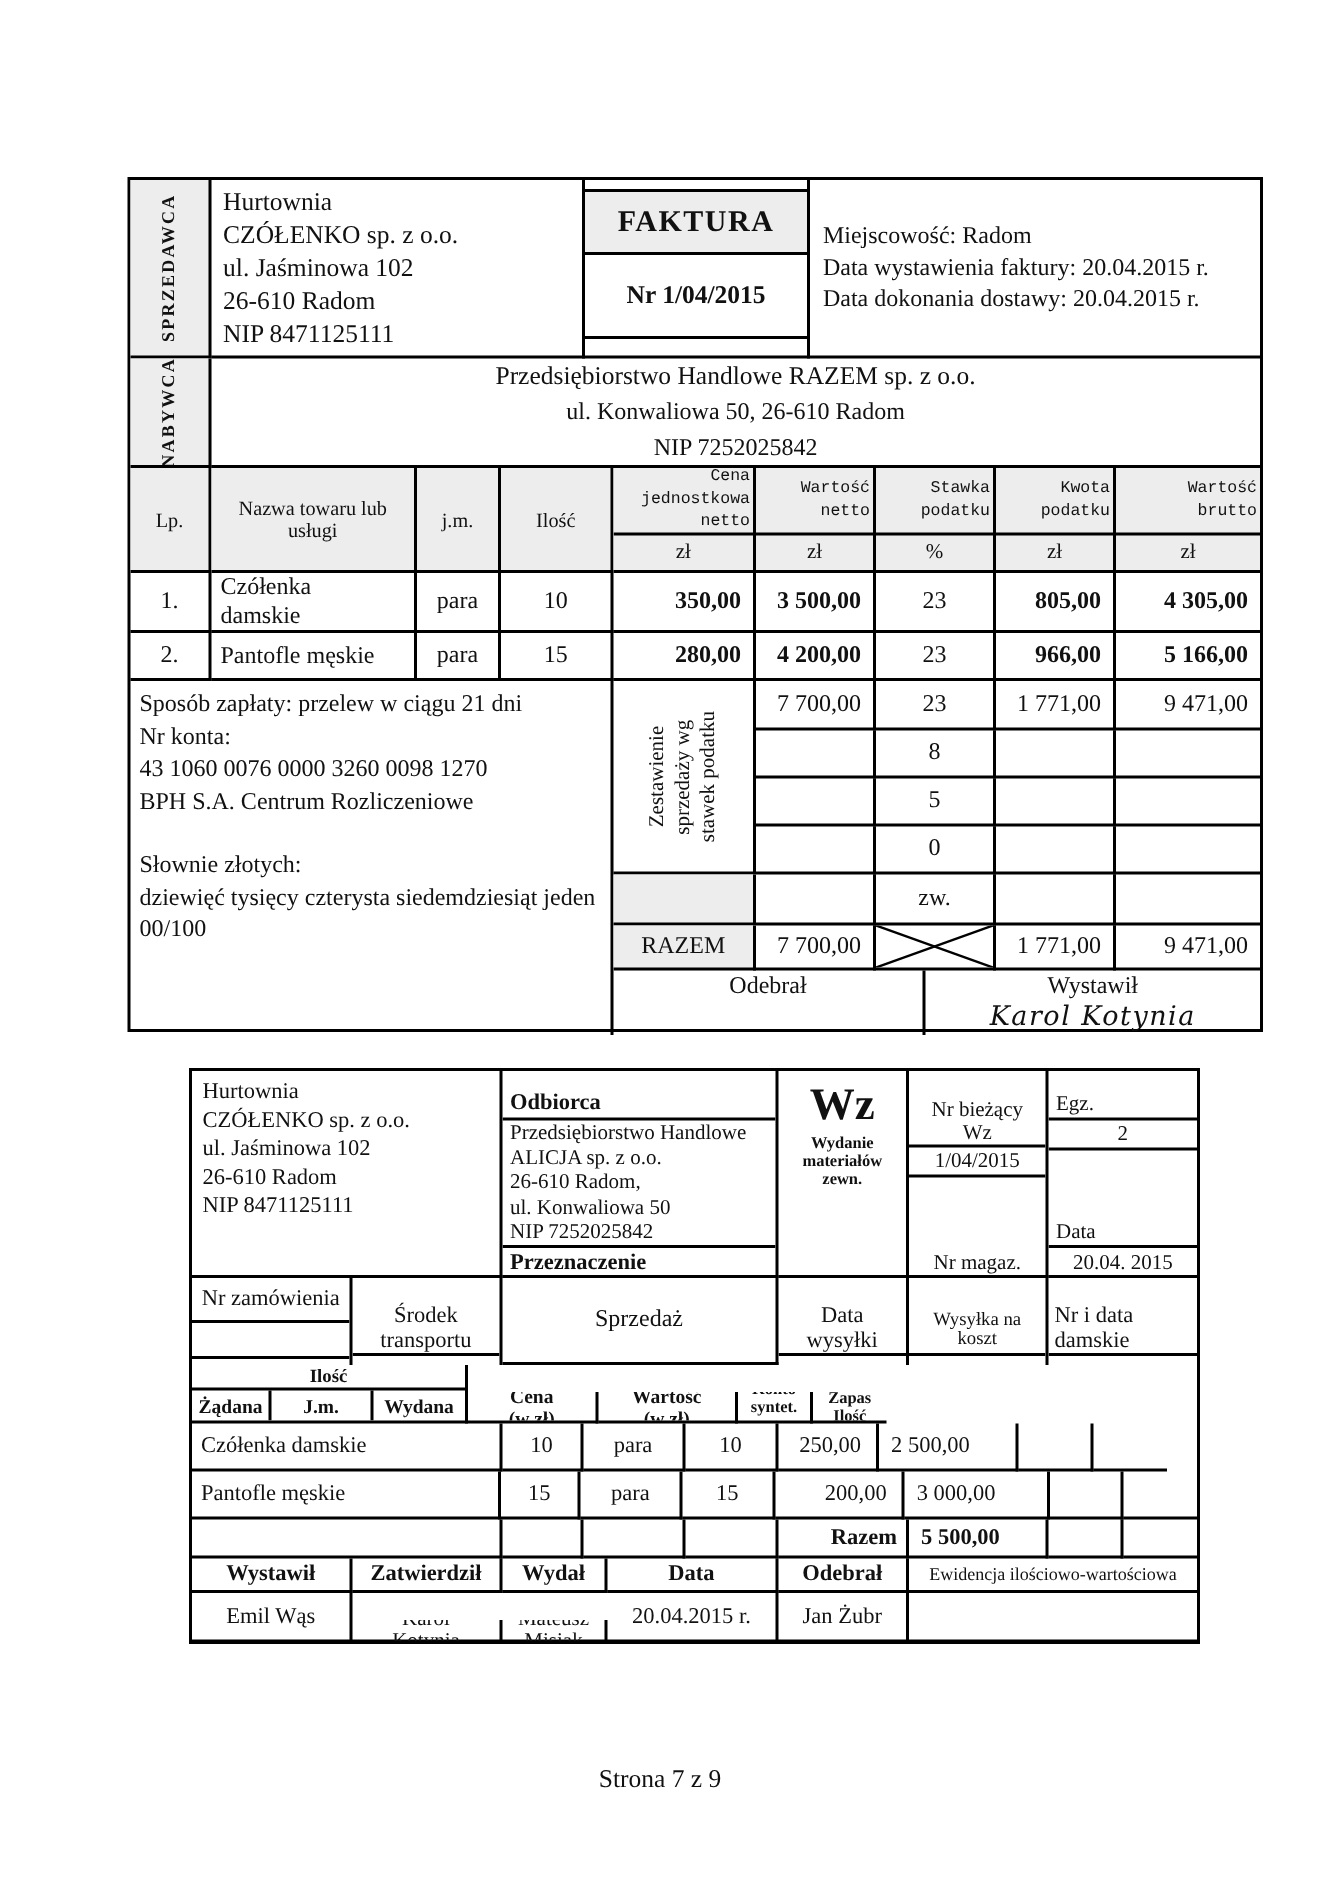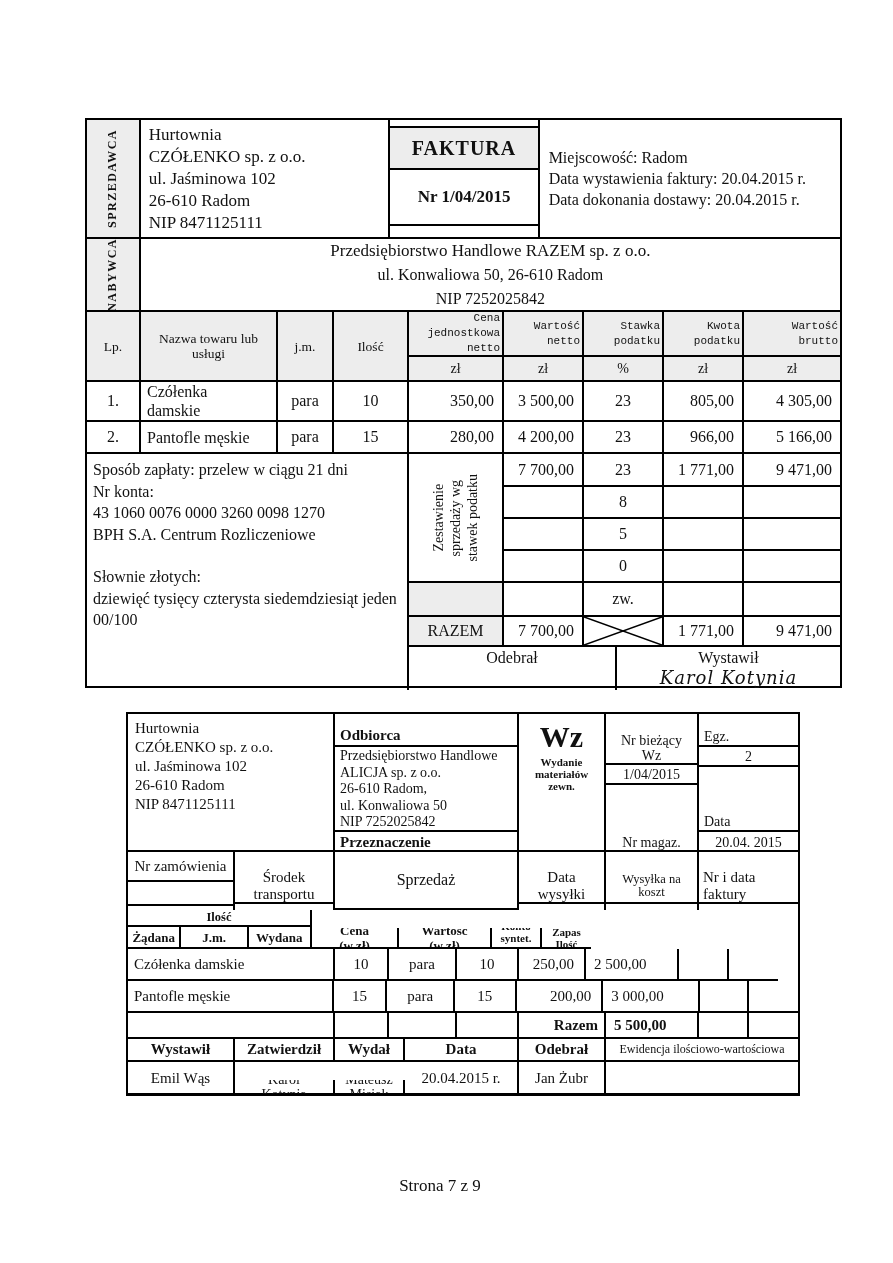--- a/index.html
+++ b/index.html
@@ -34,21 +34,21 @@
   .buyer { display:flex; flex-direction:column; justify-content:center; text-align:center; line-height:24px; }
   .buyer .b1 { font-size:17px; }
   .buyer .b2 { font-size:16px; }
   .hc    { background:#ededed; font-size:13.5px; line-height:15px; }
   .hsplit{ background:#ededed; display:flex; flex-direction:column; }
   .htop  { height:45px; border-bottom:2px solid #000; display:flex; align-items:center; justify-content:center;
            text-align:right; font-size:11px; line-height:15px; padding:0 2px;font-family:Liberation Mono, monospace; }
   .hunit { flex:1; display:flex; align-items:center; justify-content:center; font-size:14px; }
   .it    { font-size:16px; }
   .it.l  { padding-left:6px; padding-right:12px; line-height:19px; }
-  .it.r  { padding-right:8px; }
+  .it.r  { padding-right:8px;font-weight:bold; }
   .pay   { font-size:16px; line-height:21.5px; padding:5px 6px; }
   .pay .gap { height:21px; }
   .sumgrid { display:grid; grid-template-columns:95px 80px 80px 80px 96px; grid-template-rows:33px 32px 32px 32px 34px 30px; }
   .sumgrid > div { position:relative; display:flex; align-items:center; justify-content:center; font-size:16px; }
   .sumgrid > .num { justify-content:flex-end; padding-right:8px; }
   .zest { grid-row:1 / span 4; }
   .zest .vert { font-size:14px; line-height:17px; text-align:center; }
   .sig  { display:flex; flex-direction:column; align-items:center; font-size:16px; padding-top:2px; }
   .script { font-family:"DejaVu Serif", cursive, serif; font-style:italic; font-size:18px; letter-spacing:1px; }
   .xsvg { position:absolute; inset:0; width:100%; height:100%; }
@@ -295,21 +295,21 @@
 wysyłki</div>
       <div class="bb w13 c" style="height:24px">20.04.2015</div>
     </div>
     <div class="cell br" style="width:93px">
       <div class="bb w12 c pre" style="height:34px">Wysyłka na
 koszt</div>
       <div class="bb w12 c" style="height:24px">czterysta</div>
     </div>
     <div class="cell" style="width:99px">
       <div class="bb w15 l pre" style="height:34px;padding-left:4px">Nr i data
-faktury</div>
+damskie</div>
       <div class="bb w14 c" style="height:24px">1/04/2015</div>
     </div>
   </div>
 
   <div class="row" style="height:39px">
     <div class="cell br bb" style="width:184px">
       <div class="bb c" style="height:17px;font-weight:bold;font-size:12.5px">Ilość</div>
       <div class="row" style="height:20px">
         <div class="cell br mh c" style="width:54px">Żądana</div>
         <div class="cell br mh c" style="width:68px">J.m.</div>

